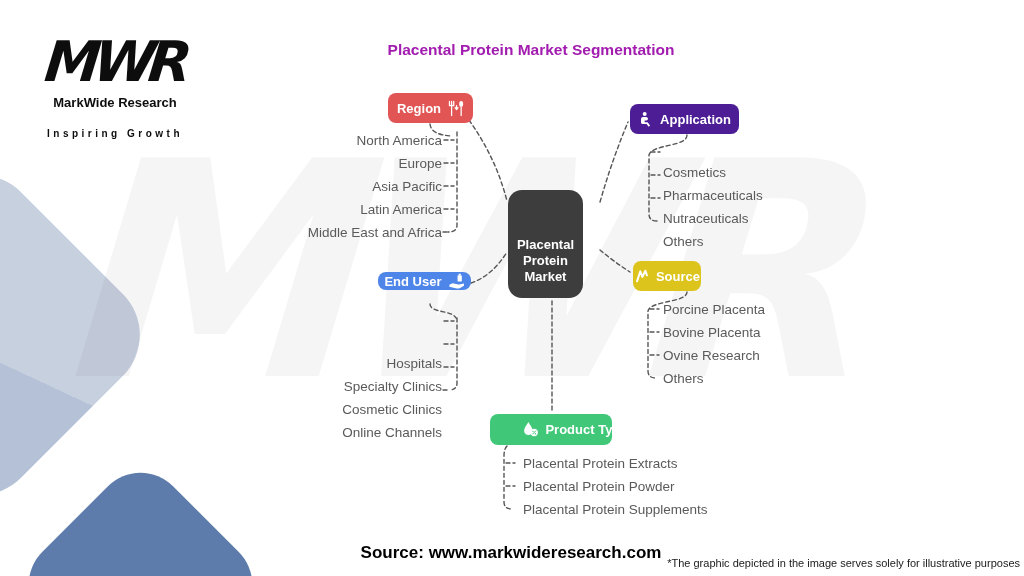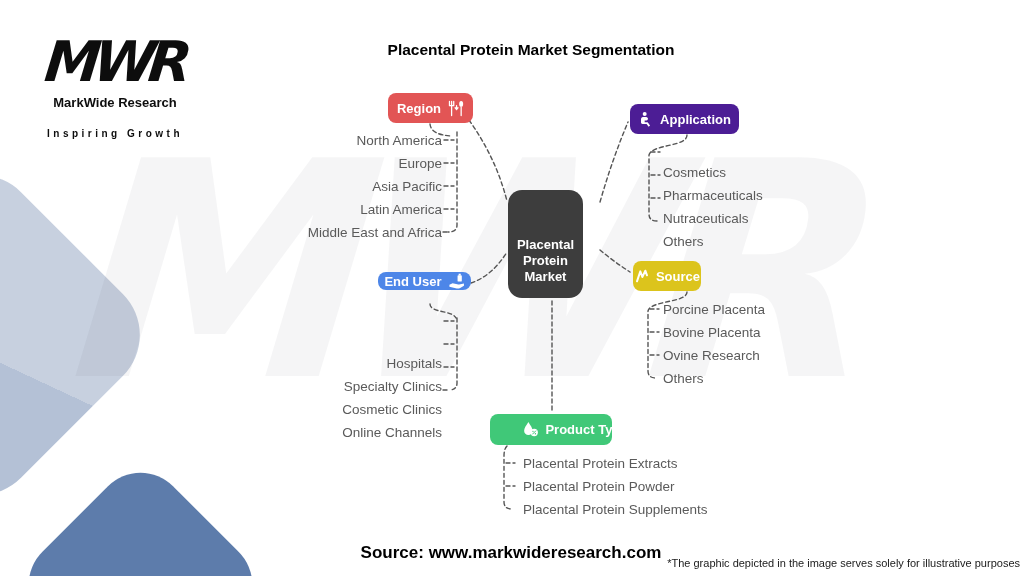--- a/index.html
+++ b/index.html
@@ -27,21 +27,21 @@
   .logo{position:absolute;left:35px;top:34px;z-index:3;color:#0d0d0d;width:160px;text-align:center;}
   .logo-mark{
     font-family:"DejaVu Sans",sans-serif;font-weight:bold;font-style:italic;
     font-size:56px;line-height:56px;letter-spacing:-7px;transform:skewX(-6deg);
   }
   .logo-name{font-weight:bold;font-size:13px;line-height:18px;margin-top:4px;}
   .logo-tagline{font-weight:bold;font-size:10px;letter-spacing:3.5px;margin-top:16px;}
   
   .title{
     position:absolute;left:531px;top:41px;transform:translateX(-50%);
-    margin:0;font-size:15.5px;font-weight:bold;color:#000000;white-space:nowrap;z-index:3;
+    margin:0;font-size:15.5px;font-weight:bold;color:#a21caf;white-space:nowrap;z-index:3;
   }
   
   .connectors{position:absolute;left:0;top:0;z-index:2;}
   .connectors path{fill:none;stroke:#555;stroke-width:1.4;stroke-dasharray:4 3;stroke-linecap:round;}
   
   .center-node{
     position:absolute;left:508px;top:190px;width:75px;height:108px;z-index:3;
     background:#3d3d3d;border-radius:14px;color:#fff;
     display:flex;flex-direction:column;justify-content:flex-end;align-items:center;
     padding-bottom:13px;box-sizing:border-box;

